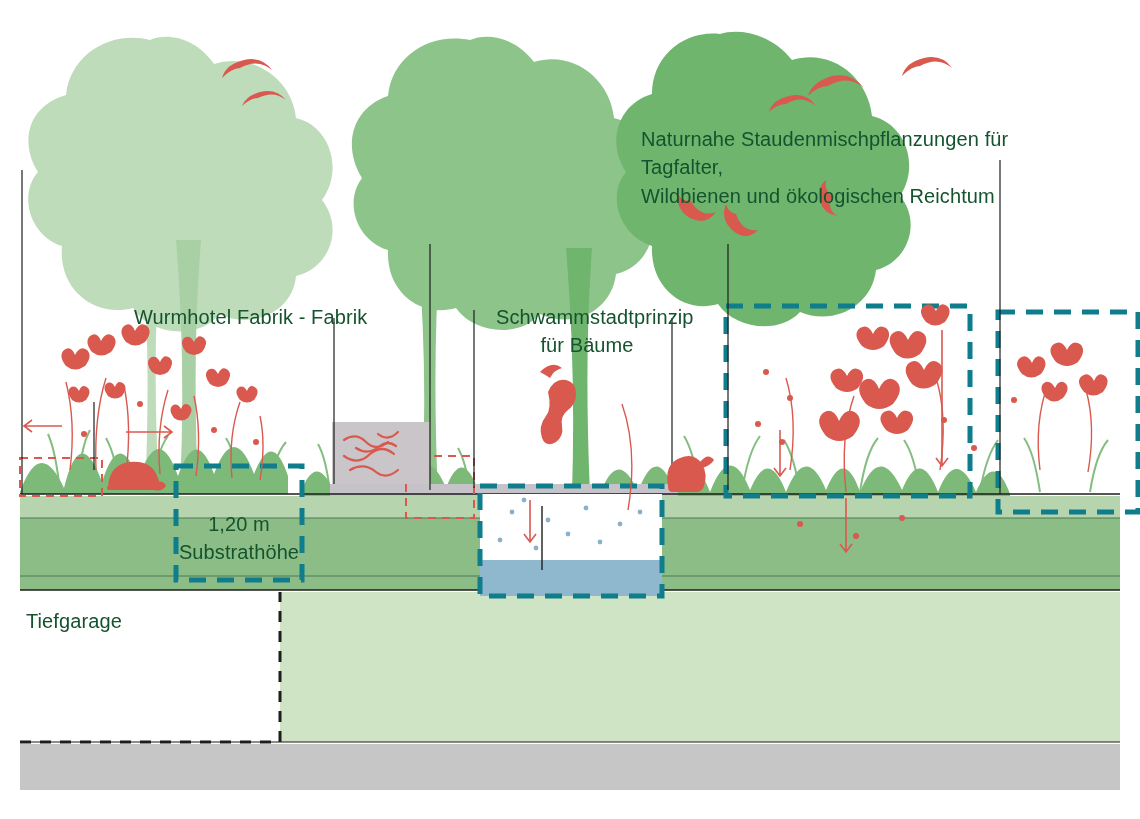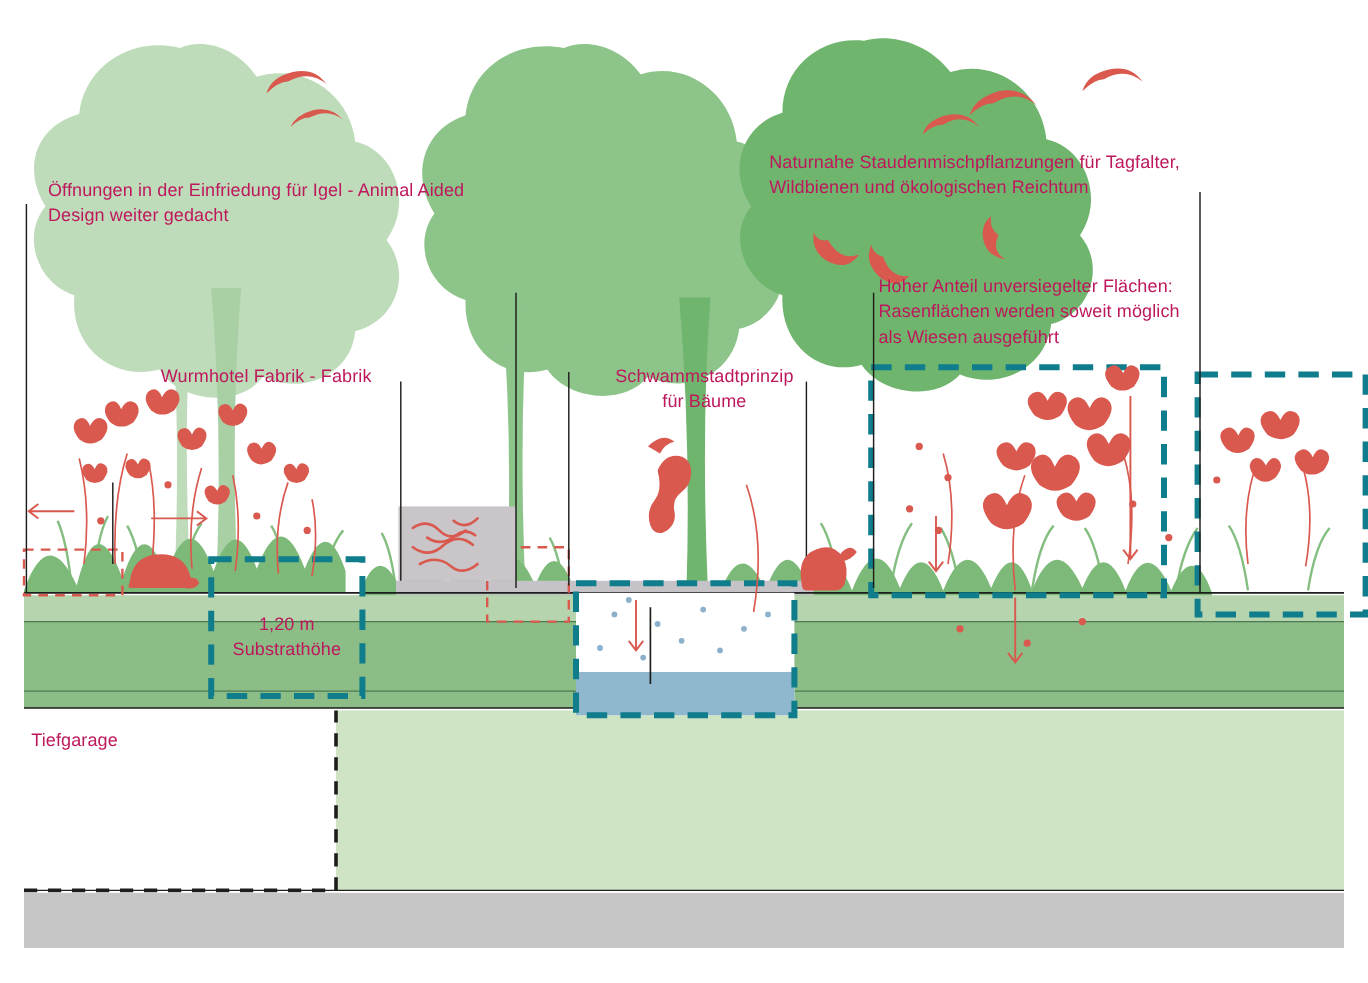--- a/index.html
+++ b/index.html
@@ -2,22 +2,22 @@
 <html><head>
 <meta charset="utf-8">
 <style>
   html,body{margin:0;padding:0;background:#ffffff;}
   body{width:1140px;height:819px;font-family:"Liberation Sans",sans-serif;}
   #stage{position:relative;width:1140px;height:819px;overflow:hidden;background:#fff;}
   #stage svg.layer{position:absolute;left:0;top:0;width:1140px;height:819px;}
   .anno{
     position:absolute;
     font-family:"Liberation Sans",sans-serif;
-    font-size:15px;
-    color:#be185d;
+    font-size:20px;
+    color:#14532d;
     line-height:1.42;
     white-space:pre-line;
     letter-spacing:0.1px;
   }
   .label-center{text-align:center;}
 </style>
 </head>
 <body>
 
 <div id="stage">
@@ -248,34 +248,29 @@
       </g>
 
       <g fill="#d9594f">
         <path d="M668 486 q-4 -22 12 -28 q14 -6 22 6 q6 10 2 22 q-2 6 -8 6 l-24 0 q-4 0 -4 -6z"></path>
         <path d="M700 462 q8 -10 14 -2 q-4 6 -12 8z"></path>
       </g>
 
     </g>
   </svg>
 
-  <div class="anno" style="left:40px;top:148px;width:400px;">Öffnungen in der Einfriedung für Igel - Animal Aided
-Design weiter gedacht</div>
 
   <div class="anno" style="left:134px;top:303px;width:260px;">Wurmhotel Fabrik - Fabrik</div>
 
 
   <div class="anno label-center" style="left:496px;top:303px;width:182px;text-align:center;">Schwammstadtprinzip
 für Bäume</div>
 
   <div class="anno" style="left:641px;top:125px;width:400px;">Naturnahe Staudenmischpflanzungen für Tagfalter,
 Wildbienen und ökologischen Reichtum</div>
 
-  <div class="anno" style="left:732px;top:228px;width:290px;">Hoher Anteil unversiegelter Flächen:
-Rasenflächen werden soweit möglich
-als Wiesen ausgeführt</div>
 
   <div class="anno label-center" style="left:178px;top:510px;width:122px;text-align:center;">1,20 m
 Substrathöhe</div>
 
   <div class="anno" style="left:26px;top:607px;width:200px;">Tiefgarage</div>
 
 </div>
 
 </body></html>

